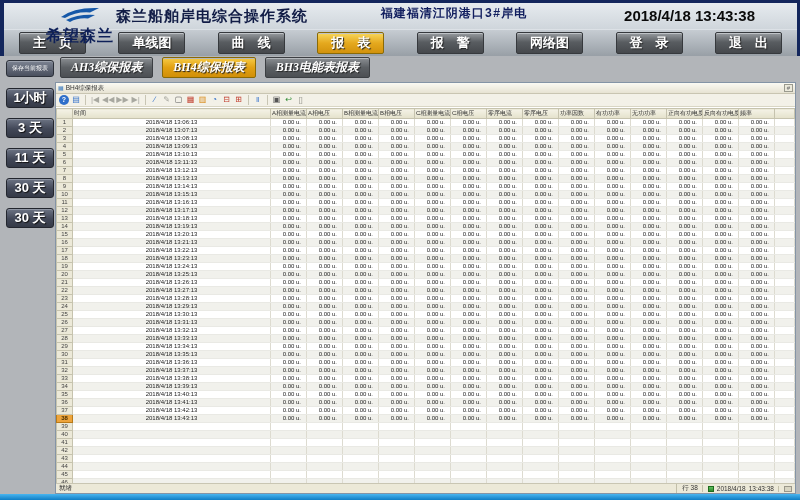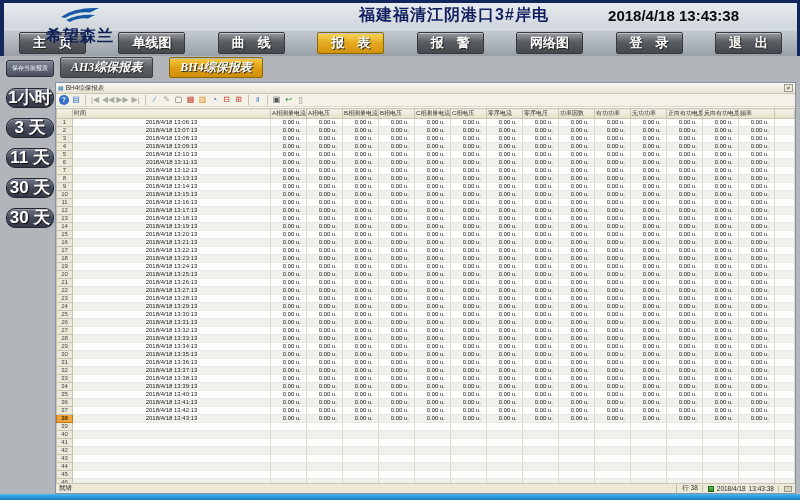--- a/index.html
+++ b/index.html
@@ -8,43 +8,43 @@
 
   
   .top-block{position:absolute;top:0;left:0;width:800px;height:56px;
     border-top:3px solid #13265c;border-left:4px solid #13265c;border-right:3px solid #13265c;
     background:linear-gradient(#e6ebef,#b7bfc7);}
   .top-header{height:26px;position:relative;}
   .logo{position:absolute;left:42px;top:3px;display:flex;align-items:center;gap:3px;flex-direction:column;}
   .logo-text{font-size:16px;font-weight:bold;color:#0e2058;letter-spacing:1px;}
   .app-title{position:absolute;left:112px;top:4px;font-size:15px;font-weight:bold;color:#111c46;letter-spacing:1px;}
   .site-title{position:absolute;left:450px;top:2px;transform:translateX(-50%);
-    font-family:Liberation Sans, sans-serif;font-size:16px;font-weight:bold;color:#101d5e;letter-spacing:1px;}
-  .datetime{position:absolute;right:58px;top:4px;font-size:15px;font-weight:bold;color:#0a0a0a;}
+    font-family:Liberation Mono, monospace;font-size:12px;font-weight:bold;color:#101d5e;letter-spacing:1px;}
+  .datetime{position:absolute;right:42px;top:4px;font-size:15px;font-weight:bold;color:#0a0a0a;}
 
   
   .nav-bar{height:27px;display:flex;justify-content:space-between;align-items:center;
     padding:0 15px;background:linear-gradient(#c6ccd2,#989fa6);border-top:1px solid #dce1e6;}
   .nav-btn{height:22px;line-height:20px;padding:0 13px;font-size:13px;font-weight:bold;color:#fff;
     background:linear-gradient(#999da1,#595d61 45%,#45484c);
     border:1px solid #36393d;border-radius:2px;text-shadow:1px 1px 1px #222;
     box-shadow:inset 0 1px 0 #bfc3c7;cursor:default;white-space:nowrap;}
   .nav-btn.active{background:linear-gradient(#f8d85e,#e5a91e 50%,#d2920c);border-color:#8a6a06;}
 
   
   .save-btn{position:absolute;left:6px;top:60px;width:48px;height:17px;font-size:6px;color:#fff;
     background:linear-gradient(#7c8392,#4a505e);border:1px solid #2c3039;border-radius:3px;
     font-family:"Liberation Sans",sans-serif;box-shadow:inset 0 1px 0 #9aa0ac;}
   .periods{position:absolute;left:6px;top:88px;width:48px;}
   .period-btn{width:48px;height:20px;line-height:18px;text-align:center;margin-bottom:10px;
-    font-size:17px;font-weight:bold;color:#fff;background:linear-gradient(#6d7484,#424858 55%,#353a47);
-    border:1px solid #23262e;border-radius:9px;box-shadow:inset 0 1px 0 #8f96a4;text-shadow:1px 1px 1px #111;}
+    font-size:13px;font-weight:bold;color:#fff;background:linear-gradient(#6d7484,#424858 55%,#353a47);
+    border:1px solid #23262e;border-radius:3px;box-shadow:inset 0 1px 0 #8f96a4;text-shadow:1px 1px 1px #111;}
 
   
-  .tabs{position:absolute;left:60px;top:57px;display:flex;gap:16px;}
+  .tabs{position:absolute;left:60px;top:57px;display:flex;gap:9px;}
   .tab{height:21px;line-height:19px;padding:0 10px;font-family:"Liberation Serif",serif;
     font-style:italic;font-weight:bold;font-size:12px;color:#fff;
     background:linear-gradient(#8b8f93,#5c6064 50%,#4c4f53);border:1px solid #3c3f43;border-radius:2px;
     text-shadow:1px 1px 1px #222;box-shadow:inset 0 1px 0 #b5b9bd;white-space:nowrap;}
   .tab.active{background:linear-gradient(#f6cb45,#e2a113 50%,#d18f08);border-color:#8a6a06;}
 
   
   .report-window{position:absolute;left:55px;top:82px;width:741px;height:412px;
     background:#fff;border:1px solid #8494a6;}
   .win-titlebar{height:11px;display:flex;align-items:center;gap:2px;padding:0 2px;
@@ -96,20 +96,21 @@
 
 <div class="top-block">
   <div class="top-header">
     <span class="logo">
       <svg width="42" height="17" viewBox="0 0 42 17">
         <path d="M2 11 Q15 1 40 2 L31 6.5 Q17 5.5 6 12 Z" fill="#1658a8"></path>
         <path d="M7 14 Q19 8 36 9 L29 12.5 Q19 11.5 11 16 Z" fill="#1658a8"></path>
       </svg>
       <span class="logo-text">希望森兰</span>
     </span>
+    <span class="app-title">森兰船舶岸电综合操作系统</span>
     <span class="site-title">福建福清江阴港口3#岸电</span>
     <span class="datetime">2018/4/18 13:43:38</span>
   </div>
   <div class="nav-bar">
       <div class="nav-btn">主　页</div>
       <div class="nav-btn">单线图</div>
       <div class="nav-btn">曲　线</div>
       <div class="nav-btn active">报　表</div>
       <div class="nav-btn">报　警</div>
       <div class="nav-btn">网络图</div>
@@ -123,20 +124,21 @@
     <div class="period-btn">1小时</div>
     <div class="period-btn">3 天</div>
     <div class="period-btn">11 天</div>
     <div class="period-btn">30 天</div>
     <div class="period-btn">30 天</div>
   </div>
 
 <div class="tabs">
     <div class="tab">AH3综保报表</div>
     <div class="tab active">BH4综保报表</div>
+    <div class="tab">BH3电能表报表</div>
   </div>
 
 <div class="report-window">
   <div class="win-titlebar">
     <span class="win-ic">▦</span>
     <span>BH4综保报表</span>
     <span class="pin">#</span>
   </div>
   <div class="toolbar">
       <span class="tb-ic help">?</span>

